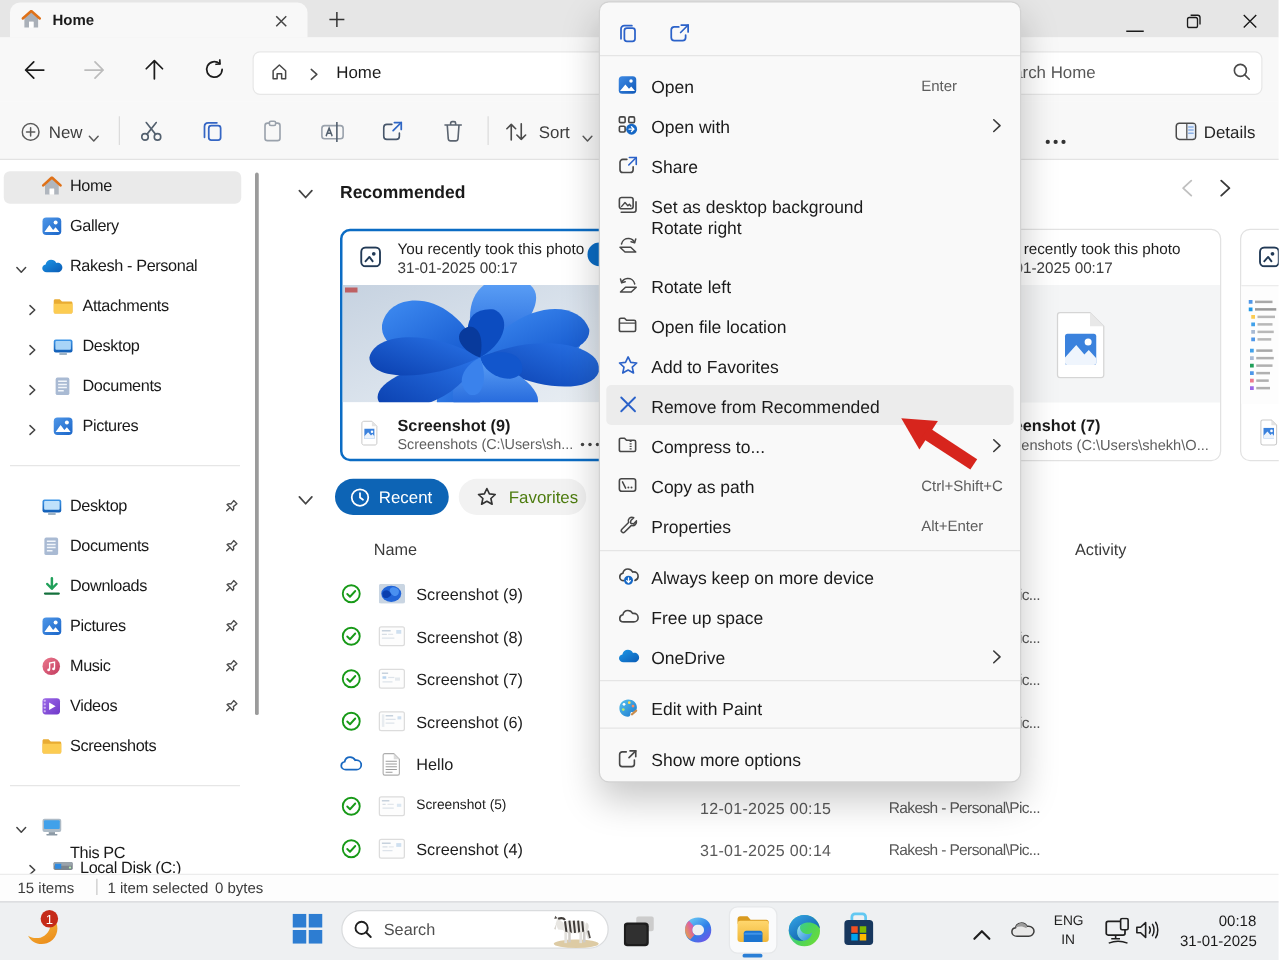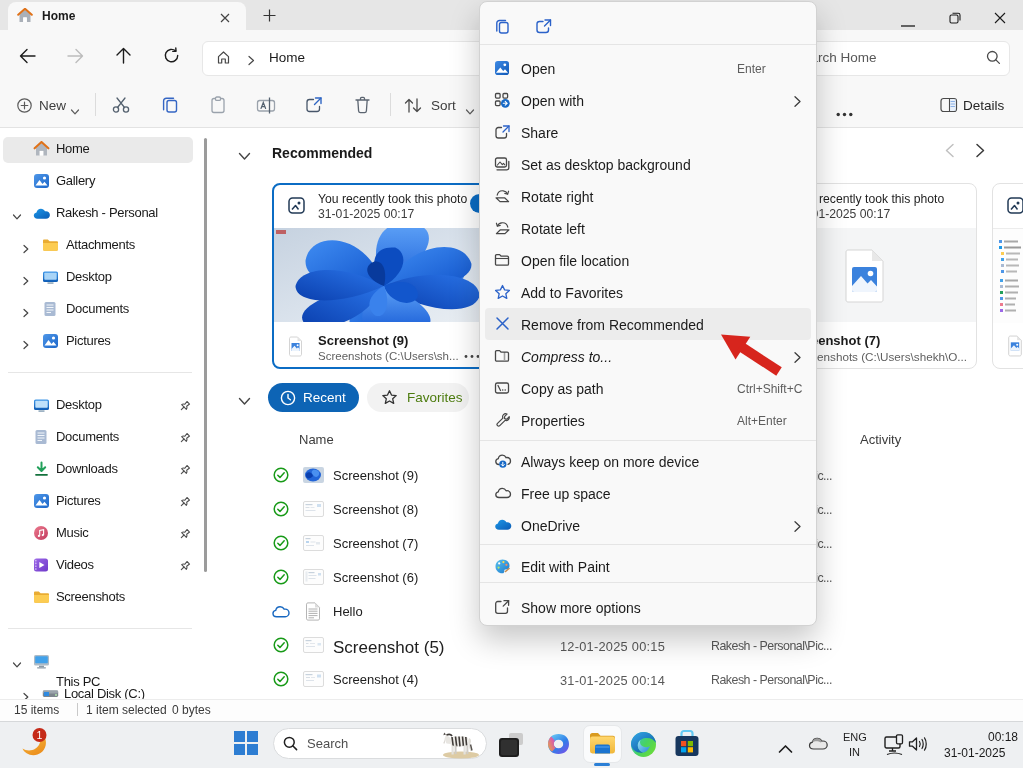--- a/index.html
+++ b/index.html
@@ -591,21 +591,21 @@
           <circle cx="8" cy="8" r="6.8" fill="none" stroke="#189a18" stroke-width="1.5"></circle>
           <path d="M4.8 8.2 L7 10.4 L11.2 5.8" fill="none" stroke="#189a18" stroke-width="1.5" stroke-linecap="round" stroke-linejoin="round"></path>
         </svg></div>
 <div class="abs" style="left:303px;top:637px;width:21px;height:16px;background:#fdfdfd;border:1px solid #dcdcdc;border-radius:2px;box-sizing:border-box;"><svg width="19" height="14" viewBox="0 0 19 14">
           <rect x="1.5" y="2" width="6" height="1.2" fill="#c7d2dd"></rect>
           <rect x="2" y="5" width="2.5" height="1" fill="#d8dee5"></rect>
           <rect x="6" y="5" width="5" height="1" fill="#e3e7ec"></rect>
           <rect x="2" y="8" width="9" height="1" fill="#dde3ea"></rect>
           <rect x="13.5" y="5" width="3.5" height="2.5" fill="#dbe7f2"></rect>
         </svg></div>
-<div class="txt" style="left:333px;top:638px;font-size:17px;color:#202020;">Screenshot (5)</div>
+<div class="txt" style="left:333px;top:638px;font-size:11px;color:#202020;">Screenshot (5)</div>
 <div class="txt" style="left:560px;top:639px;font-size:12.8px;letter-spacing:0.25px;color:#595959;">12-01-2025 00:15</div>
 <div class="txt" style="left:711px;top:639px;font-size:12.4px;letter-spacing:-0.5px;color:#595959;">Rakesh - Personal\Pic...</div>
 
 <div class="abs" style="left:273px;top:671px;"><svg width="16" height="16" viewBox="0 0 16 16">
           <circle cx="8" cy="8" r="6.8" fill="none" stroke="#189a18" stroke-width="1.5"></circle>
           <path d="M4.8 8.2 L7 10.4 L11.2 5.8" fill="none" stroke="#189a18" stroke-width="1.5" stroke-linecap="round" stroke-linejoin="round"></path>
         </svg></div>
 <div class="abs" style="left:303px;top:671px;width:21px;height:16px;background:#fdfdfd;border:1px solid #dcdcdc;border-radius:2px;box-sizing:border-box;"><svg width="19" height="14" viewBox="0 0 19 14">
           <rect x="1.5" y="2" width="7" height="1.2" fill="#c7d2dd"></rect>
           <rect x="2" y="5" width="4" height="1" fill="#d8dee5"></rect>
@@ -752,21 +752,21 @@
 <rect x="12.5" y="0.8" width="6" height="9" rx="1.2" fill="#eef0f2" stroke="#1f1f1f" stroke-width="1.3"></rect>
 <path d="M5 17 H12 M8.5 14 V17" stroke="#1f1f1f" stroke-width="1.3"></path>
 <path d="M3 20.5 C8 18.5 13 18.5 18 20.5" fill="none" stroke="#1f1f1f" stroke-width="1.2"></path>
 </svg></div>
 <div class="abs" style="left:908px;top:736px;"><svg width="21" height="16" viewBox="0 0 21 16">
 <path d="M1.5 5.8 H4.5 L8.5 2 V14 L4.5 10.2 H1.5 Z" fill="none" stroke="#1f1f1f" stroke-width="1.3" stroke-linejoin="round"></path>
 <path d="M11.5 5.5 C12.3 6.8 12.3 9.2 11.5 10.5" fill="none" stroke="#1f1f1f" stroke-width="1.2" stroke-linecap="round"></path>
 <path d="M14 3.5 C15.6 5.8 15.6 10.2 14 12.5" fill="none" stroke="#1f1f1f" stroke-width="1.2" stroke-linecap="round"></path>
 <path d="M16.5 1.8 C18.8 4.8 18.8 11.2 16.5 14.2" fill="none" stroke="#1f1f1f" stroke-width="1.2" stroke-linecap="round"></path>
 </svg></div>
-<div class="txt" style="left:975px;top:730px;font-size:12px;color:#1a1a1a;margin-left:13px;">00:18</div>
+<div class="txt" style="left:975px;top:730px;font-size:12px;color:#1a1a1a;">00:18</div>
 <div class="txt" style="left:944px;top:746px;font-size:12px;color:#1a1a1a;">31-01-2025</div>
 </div>
 
 <div id="ctxmenu" class="abs" style="left:479px;top:1px;width:338px;height:625px;background:#f9f9f9;border:1px solid #d2d2d2;border-radius:8px;box-sizing:border-box;box-shadow:0 14px 30px rgba(0,0,0,0.22);z-index:50;">
 <style>
 .mi{position:absolute;left:41px;font-size:14px;color:#1b1b1b;white-space:nowrap;}
 .ms{position:absolute;left:257px;font-size:12px;color:#5d5d5d;white-space:nowrap;}
 .mic{position:absolute;left:14px;}
 .mch{position:absolute;left:313px;}
 .msep{position:absolute;left:0;width:336px;height:1px;background:#e5e5e5;}
@@ -823,21 +823,21 @@
         <path d="M3 9.5 L6 6 L8.3 8.6 L9.5 7.4 L11 9.2" fill="none" stroke="#474747" stroke-width="1.1" stroke-linejoin="round"></path>
         <path d="M3 13.8 H13 C14 13.8 14.8 13 14.8 12 V5.5" fill="none" stroke="#474747" stroke-width="1.3" stroke-linecap="round"></path>
       </svg></div>
 <div class="mi" style="top:155px;">Set as desktop background</div>
 
 <div class="mic" style="top:186px;"><svg width="17" height="16" viewBox="0 0 17 16">
         <path d="M2 9.8 H10.6 L14.6 13.6 H6 Z" fill="none" stroke="#474747" stroke-width="1.2" stroke-linejoin="round"></path>
         <path d="M3.2 7.2 C3.8 4.4 6.3 2.5 9.2 2.8 C11.2 3 12.8 4.2 13.6 5.9" fill="none" stroke="#474747" stroke-width="1.2" stroke-linecap="round"></path>
         <path d="M14.6 3.2 L13.7 6.2 L10.8 5.4" fill="none" stroke="#474747" stroke-width="1.2" stroke-linecap="round" stroke-linejoin="round"></path>
       </svg></div>
-<div class="mi" style="top:187px;">Rotate right</div>
+<div class="mi" style="top:172px;">Rotate right</div>
 
 <div class="mic" style="top:218px;"><svg width="17" height="16" viewBox="0 0 17 16">
         <path d="M15 9.8 H6.4 L2.4 13.6 H11 Z" fill="none" stroke="#474747" stroke-width="1.2" stroke-linejoin="round"></path>
         <path d="M13.8 7.2 C13.2 4.4 10.7 2.5 7.8 2.8 C5.8 3 4.2 4.2 3.4 5.9" fill="none" stroke="#474747" stroke-width="1.2" stroke-linecap="round"></path>
         <path d="M2.4 3.2 L3.3 6.2 L6.2 5.4" fill="none" stroke="#474747" stroke-width="1.2" stroke-linecap="round" stroke-linejoin="round"></path>
       </svg></div>
 <div class="mi" style="top:219px;">Rotate left</div>
 
 <div class="mic" style="top:250px;"><svg width="16" height="16" viewBox="0 0 16 16">
         <path d="M1.5 3.8 C1.5 3.1 2 2.6 2.7 2.6 H5.6 L7.2 4.2 H13.3 C14 4.2 14.5 4.7 14.5 5.4 V12 C14.5 12.7 14 13.2 13.3 13.2 H2.7 C2 13.2 1.5 12.7 1.5 12 Z" fill="none" stroke="#474747" stroke-width="1.3" stroke-linejoin="round"></path>
@@ -852,21 +852,21 @@
 
 <div class="mic" style="top:314px;left:15px;"><svg width="15" height="15" viewBox="0 0 15 15">
         <path d="M2 2 L13 13 M13 2 L2 13" stroke="#2b62c9" stroke-width="1.5" stroke-linecap="round"></path>
       </svg></div>
 <div class="mi" style="top:315px;">Remove from Recommended</div>
 
 <div class="mic" style="top:346px;"><svg width="16" height="16" viewBox="0 0 16 16">
         <path d="M1.5 3.8 C1.5 3.1 2 2.6 2.7 2.6 H5.6 L7.2 4.2 H13.3 C14 4.2 14.5 4.7 14.5 5.4 V12 C14.5 12.7 14 13.2 13.3 13.2 H2.7 C2 13.2 1.5 12.7 1.5 12 Z" fill="none" stroke="#474747" stroke-width="1.3" stroke-linejoin="round"></path>
         <path d="M10.5 4.5 V5.5 M10.5 6.5 V7.5 M10.5 8.5 V9.5 M10.5 10.5 V11.5" stroke="#474747" stroke-width="1.6"></path>
       </svg></div>
-<div class="mi" style="top:347px;font-style:italic;">Compress to...</div>
+<div class="mi" style="top:347px;">Compress to...</div>
 <div class="mch" style="top:348px;"><svg width="9" height="13" viewBox="0 0 9 13">
         <path d="M2 1.8 L7 6.5 L2 11.2" fill="none" stroke="#3c3c3c" stroke-width="1.3" stroke-linecap="round" stroke-linejoin="round"></path>
       </svg></div>
 
 <div class="mic" style="top:378px;"><svg width="16" height="16" viewBox="0 0 16 16">
         <rect x="1.5" y="3" width="13" height="10" rx="1.8" fill="none" stroke="#474747" stroke-width="1.3"></rect>
         <path d="M4 5.5 L6.5 10.5" stroke="#474747" stroke-width="1.2" stroke-linecap="round"></path>
         <circle cx="8.7" cy="10" r="0.8" fill="#474747"></circle>
         <circle cx="11.2" cy="10" r="0.8" fill="#474747"></circle>
       </svg></div>

